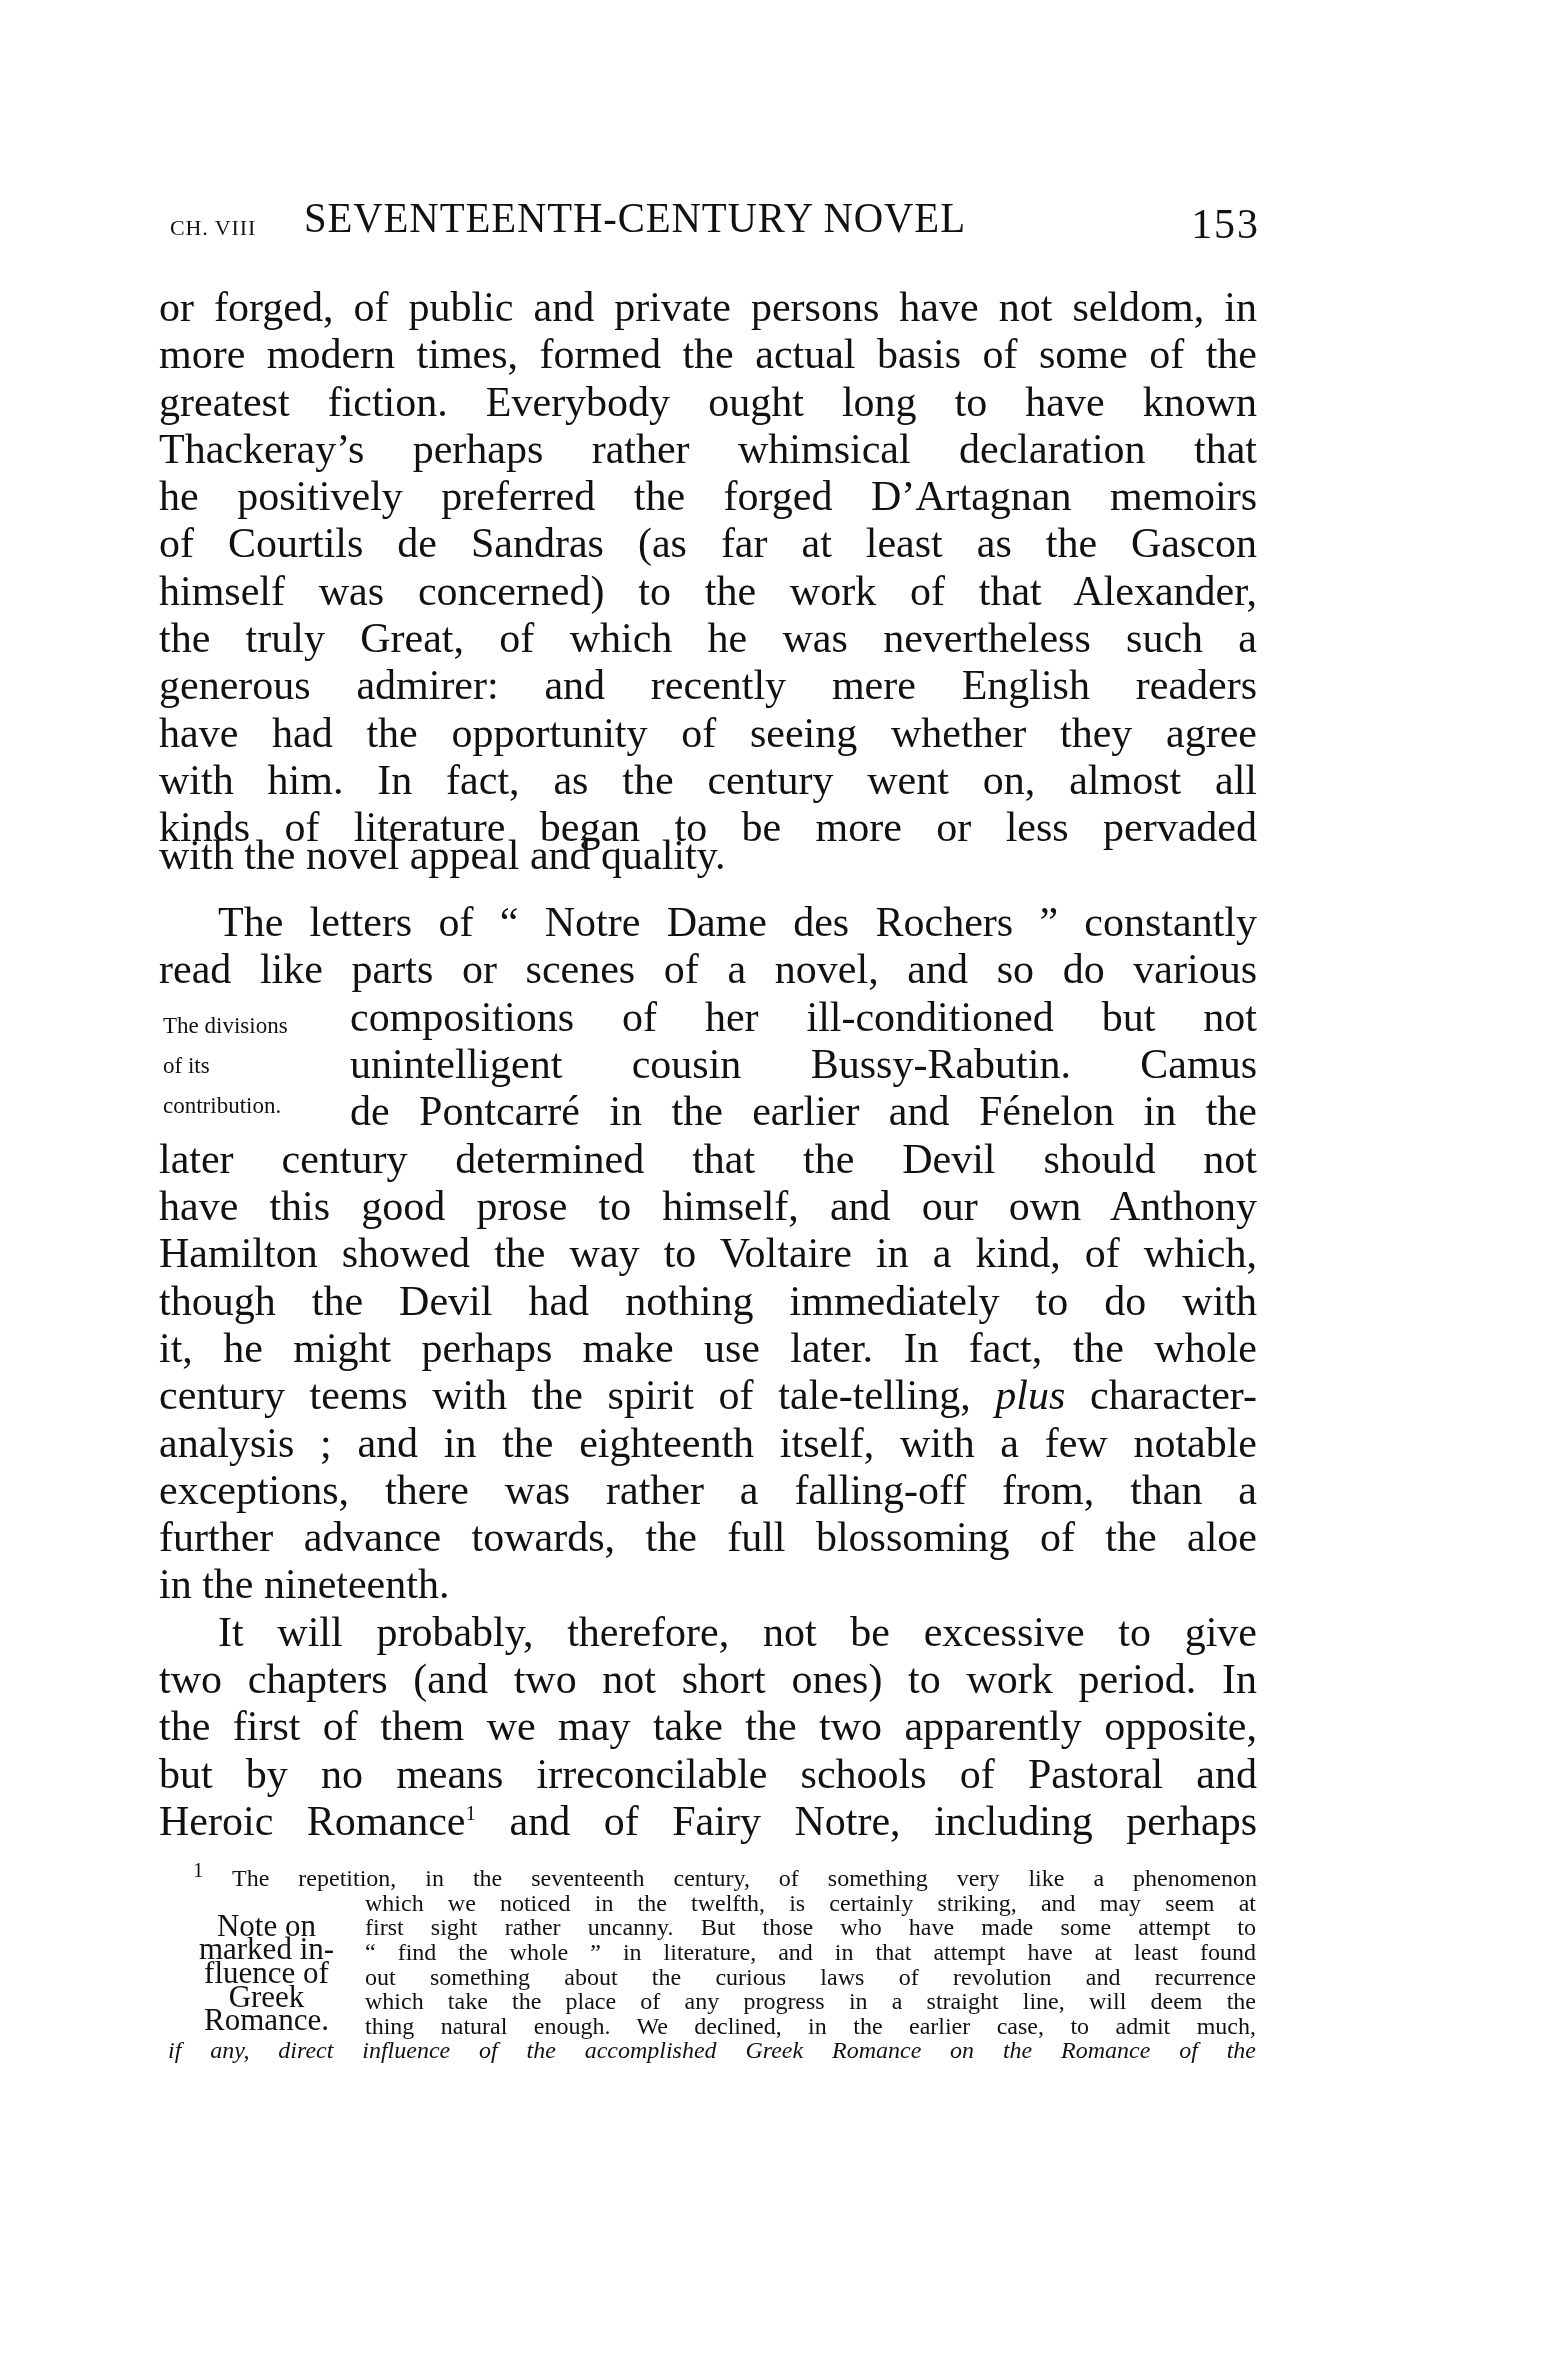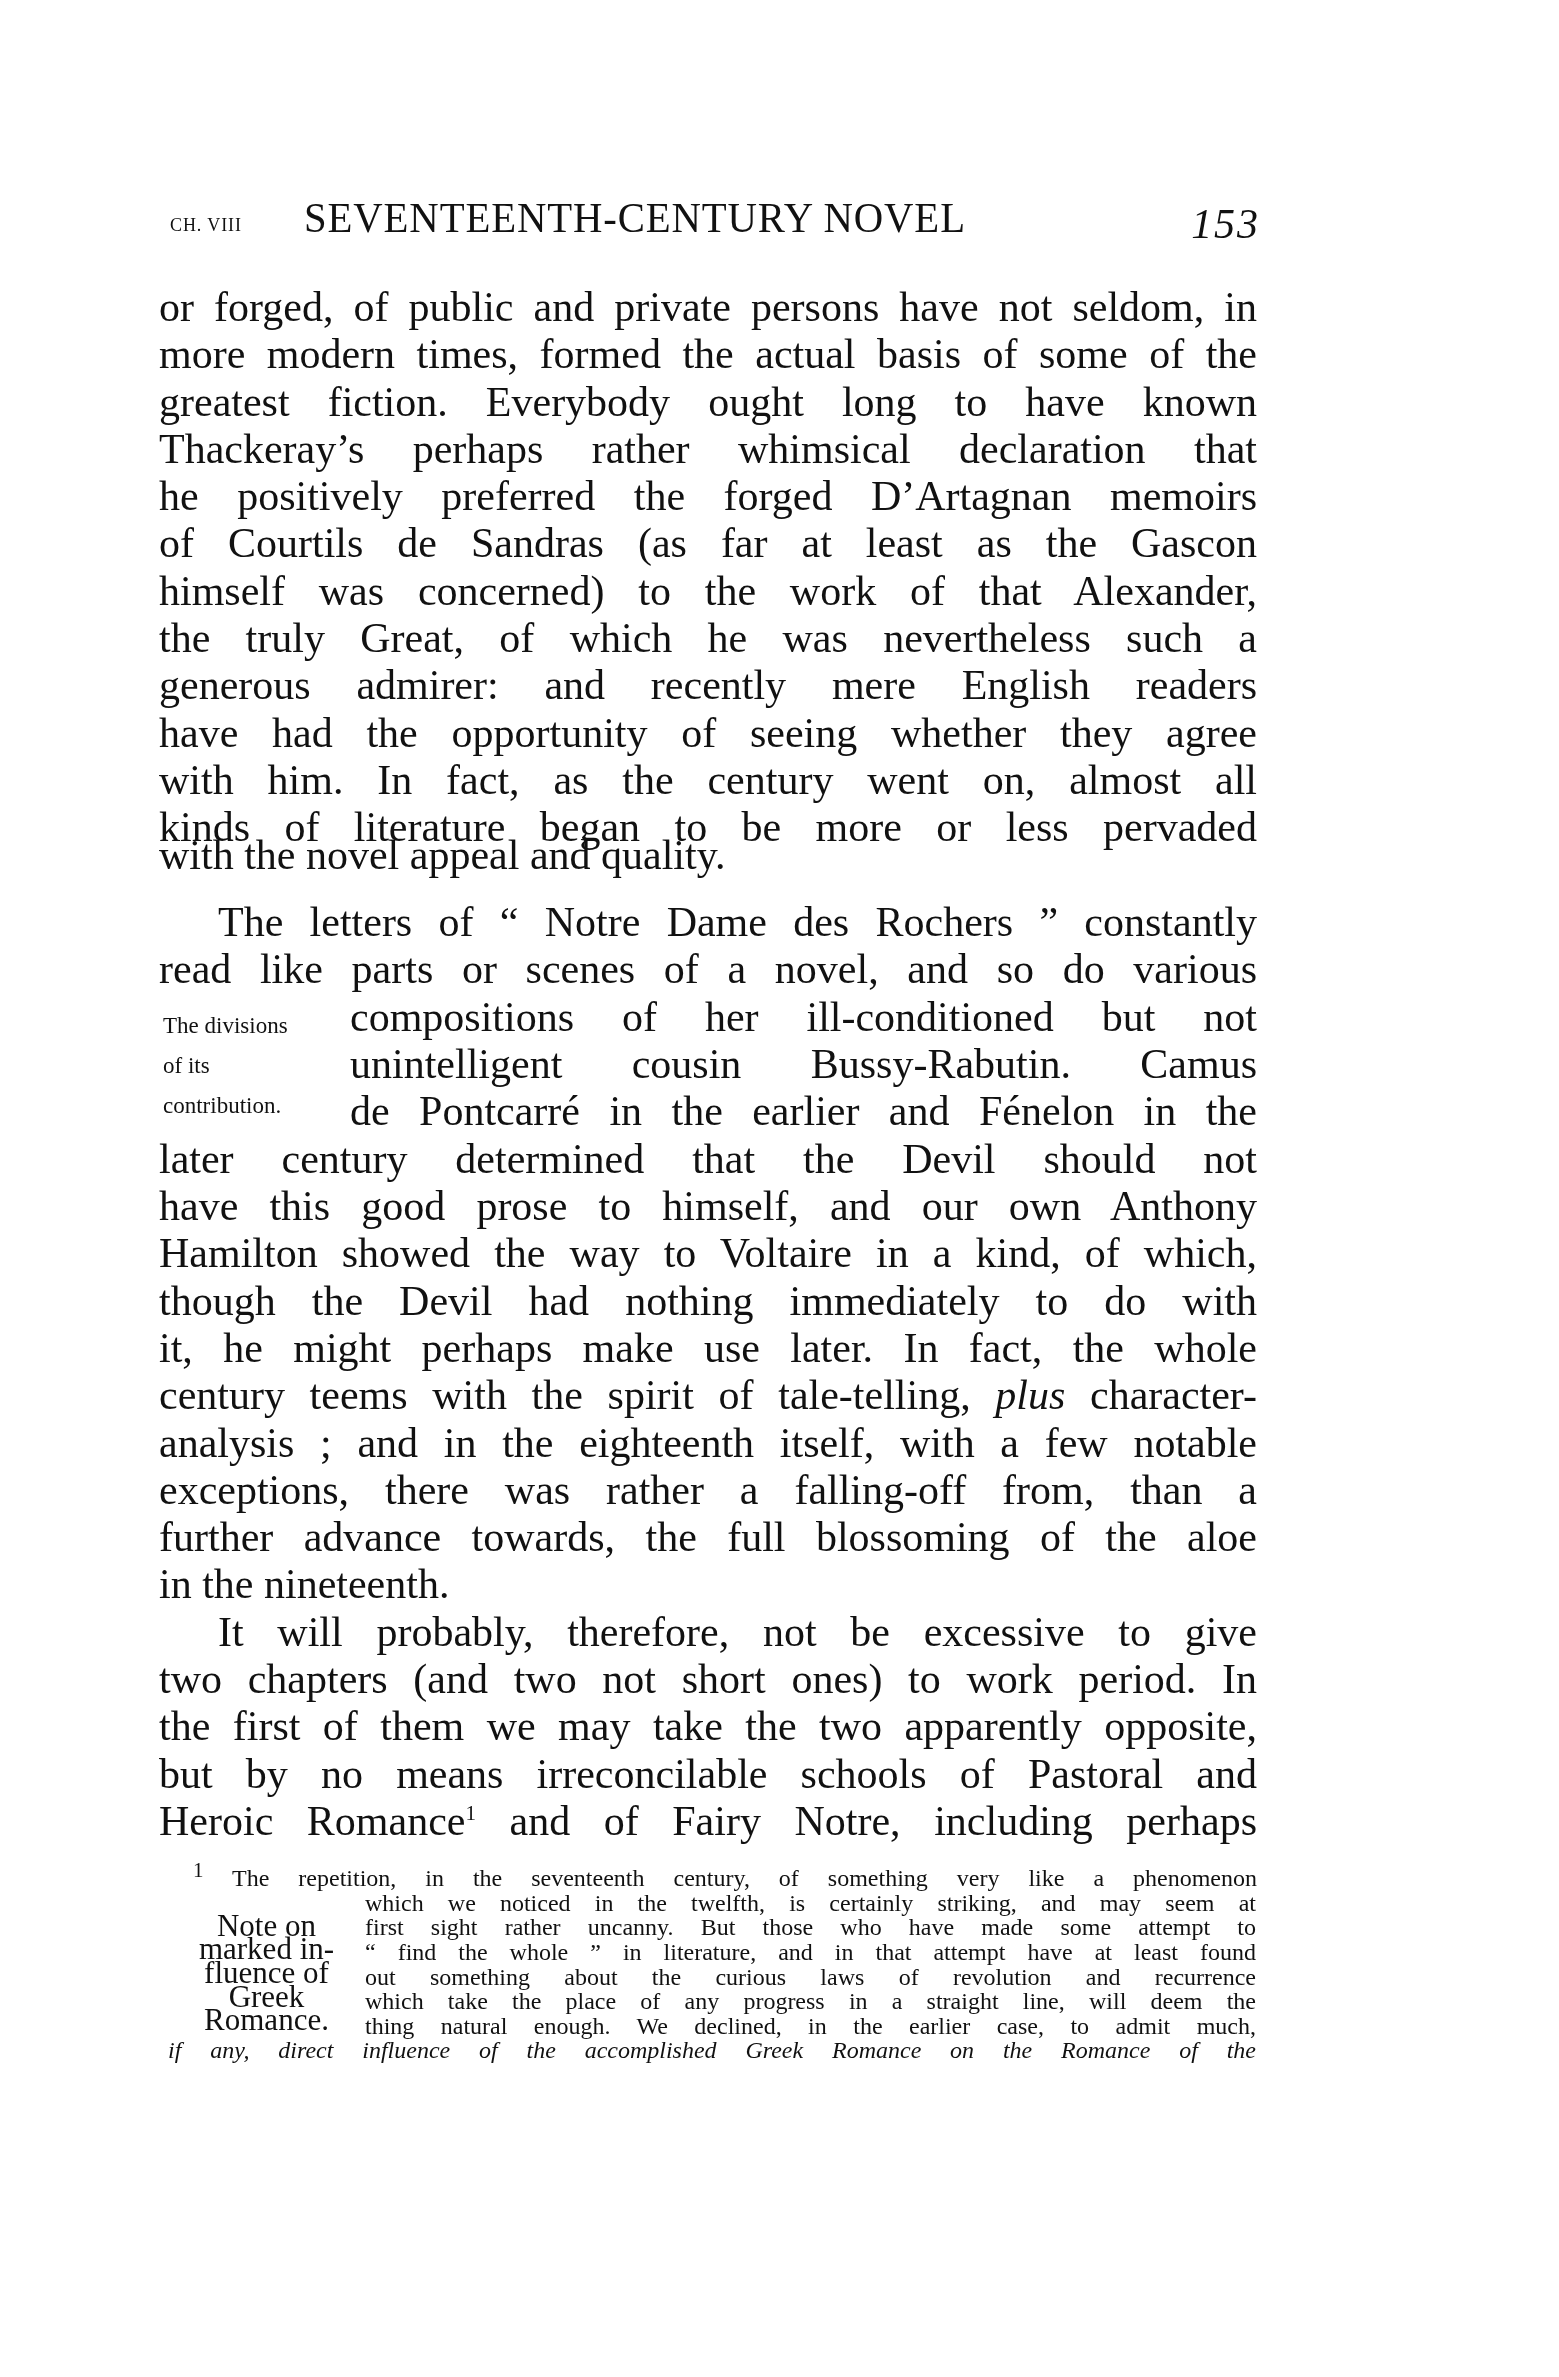--- a/index.html
+++ b/index.html
@@ -1,21 +1,21 @@
 <!DOCTYPE html>
 <html style="font-size:15px"><head>
 <meta charset="utf-8">
 <style>
   html, body { margin:0; padding:0; background:#ffffff; }
   body { width:1560px; height:2377px; position:relative; overflow:hidden; color:#111; font-family:"Liberation Serif","DejaVu Serif",serif; }
   .page { position:absolute; left:0; top:0; width:1560px; height:2377px; }
   .running-head { position:absolute; left:170px; top:194px; width:1088px; height:57px; }
-  .rh-chapter { position:absolute; left:0; top:21px; font-size:18px; letter-spacing:0.9px; font-variant:small-caps; }
+  .rh-chapter { position:absolute; left:0; top:21px; font-size:22px; letter-spacing:0.9px; font-variant:small-caps; }
   .rh-title { position:absolute; left:134px; top:0; font-size:42px; letter-spacing:0.9px; transform:scaleX(0.97); transform-origin:left; white-space:nowrap; }
-  .rh-page { position:absolute; right:-1.9px; top:5.7px; font-size:42px; letter-spacing:1.9px;font-style:italic; }
+  .rh-page { position:absolute; right:-1.9px; top:5.7px; font-size:42px; letter-spacing:1.9px; }
   .body-line { position:absolute; left:159px; width:1098px; font-size:42px; line-height:47px; height:47px; white-space:nowrap; text-align:justify; text-align-last:justify; }
   .body-line.last { text-align-last:left; }
   .body-line.indent { padding-left:59px; width:1039px; }
   .body-line.margined { left:350px; width:907px; }
   .margin-note { position:absolute; font-size:23px; line-height:23px; white-space:nowrap; }
   .fn-line { position:absolute; left:365px; width:891px; font-size:24px; line-height:24.6px; height:24.6px; white-space:nowrap; text-align:justify; text-align-last:justify; }
   .fn-line.full { left:168px; width:1088px;font-style:italic; }
   .fn-first { left:193px; width:1064px; }
   .sup { font-size:21px; vertical-align:super; line-height:0; }
   .fn-note { position:absolute; left:185px; width:163px; font-size:31px; line-height:24px; text-align:center; }

